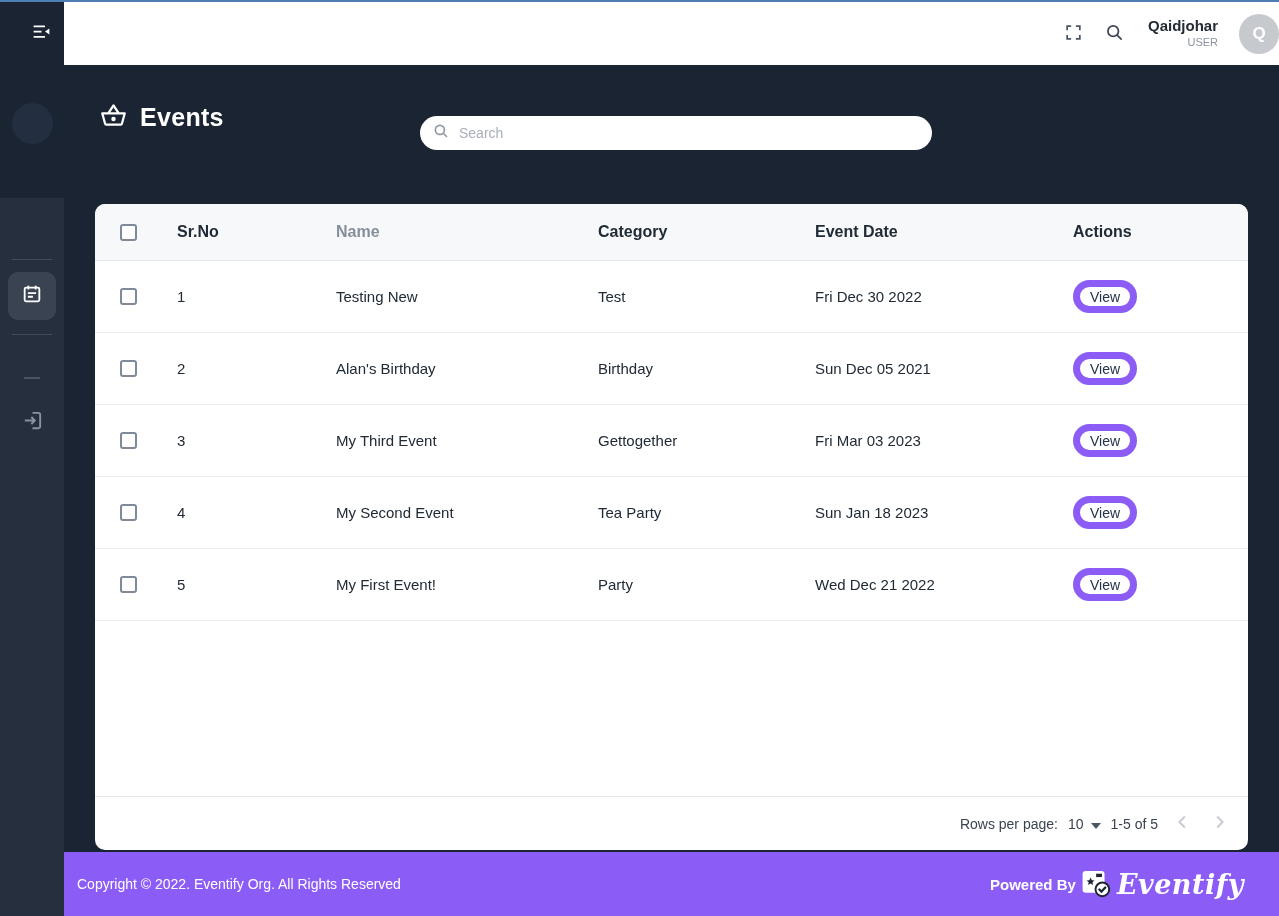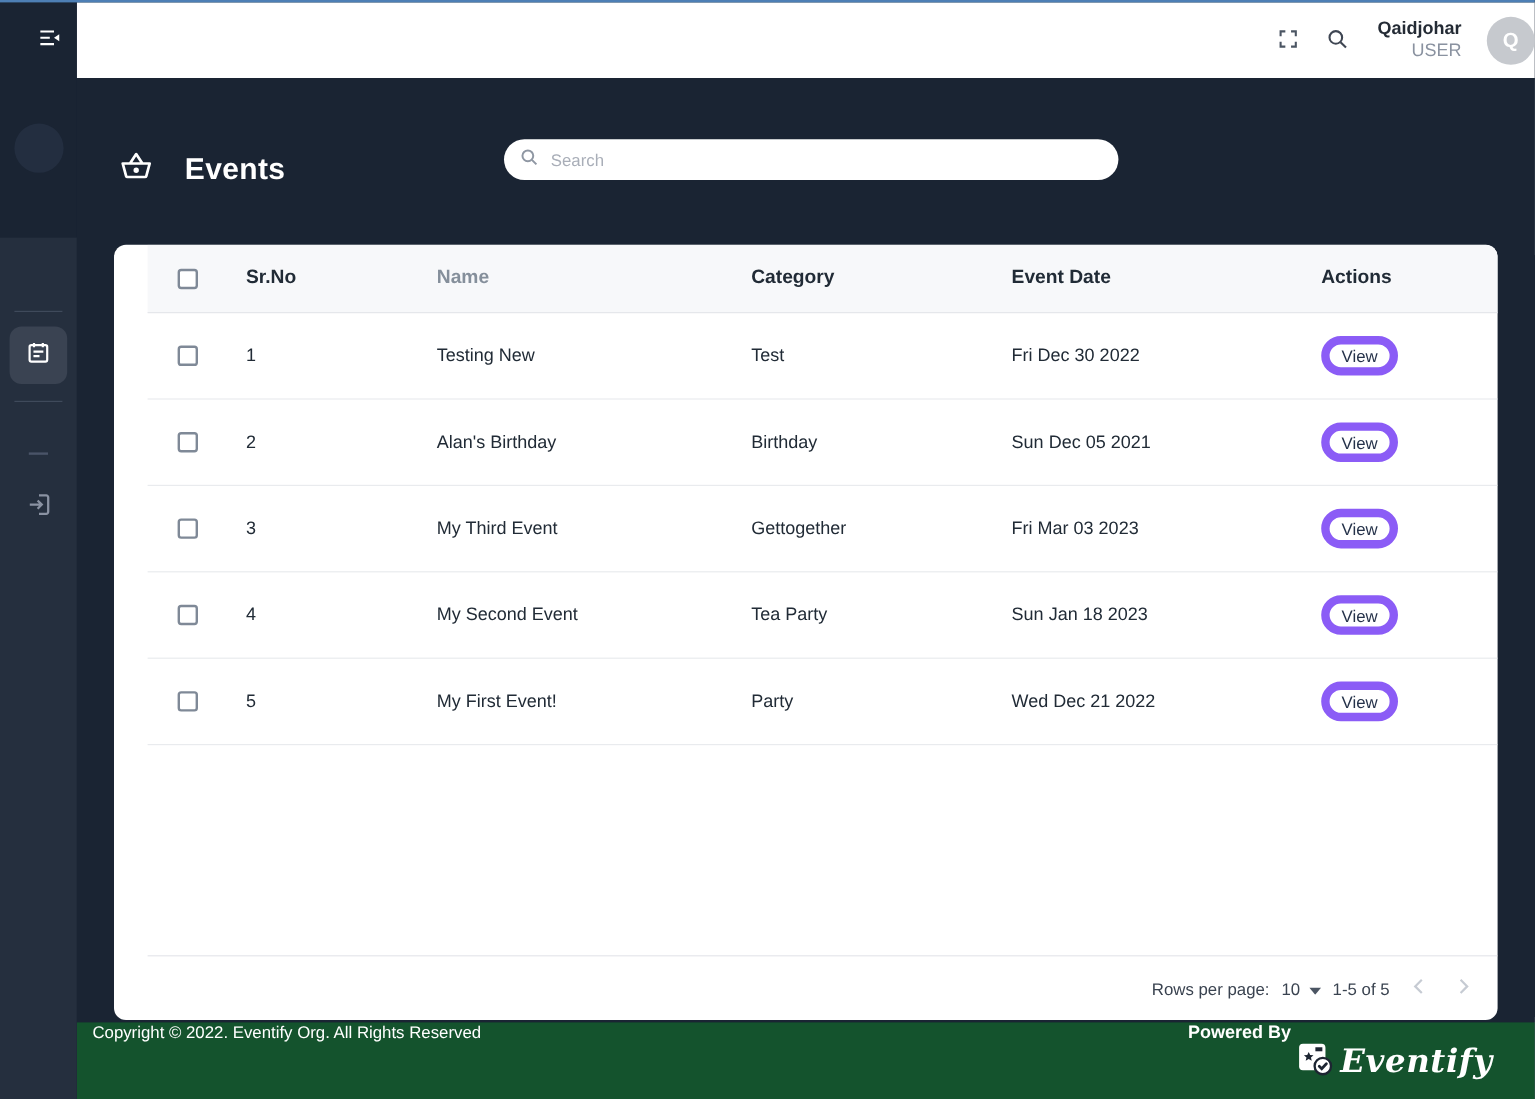--- a/index.html
+++ b/index.html
@@ -23,56 +23,56 @@
     background:#3a4352; display:flex; align-items:center; justify-content:center; cursor:pointer; }
   .side-dash { position:absolute; top:179px; left:24px; width:16px; height:2px; background:#4a5468; }
   .logout-btn { position:absolute; top:211px; left:20px; width:24px; height:24px; background:none; border:none; cursor:pointer; padding:0; }
 
   
   .topbar { position:absolute; left:64px; top:2px; right:0; height:63px; background:#ffffff; z-index:3;
     display:flex; align-items:center; justify-content:flex-end; gap:21px; }
   .icon-btn { background:none; border:none; cursor:pointer; padding:0; display:flex; align-items:center; }
   .userblock { text-align:right; line-height:1.25; margin-left:2px; }
   .user-name { font-size:15px; font-weight:bold; color:#242b35; }
-  .user-role { font-size:15px; color:#8a92a0; }
+  .user-role { font-size:11px; color:#8a92a0; }
   .avatar { width:40px; height:40px; border-radius:50%; background:#c6c9ce; color:#fff;
     display:flex; align-items:center; justify-content:center; font-size:17px; font-weight:bold; }
 
   
   .main { position:absolute; left:64px; top:65px; right:0; bottom:64px; background:#1a2433; z-index:1; }
-  .page-title { position:absolute; left:36px; top:56px; height:40px; display:flex; align-items:center; gap:27px; color:#ffffff;text-align:center; }
+  .page-title { position:absolute; left:36px; top:32px; height:40px; display:flex; align-items:center; gap:13px; color:#ffffff;text-align:center; }
   .page-title h1 { font-size:25px; font-weight:700; letter-spacing:.3px; }
   .searchbox { position:absolute; left:356px; top:51px; width:512px; height:34px; background:#ffffff;
     border-radius:17px; display:flex; align-items:center; padding:0 10px 0 12px; gap:9px; }
   .searchbox input { flex:1; border:none; outline:none; font-size:14px; color:#333; font-family:"Liberation Sans",sans-serif; background:transparent; }
   .searchbox input::placeholder { color:#a9aeb8; }
   .add-btn { position:absolute; right:33px; top:51px; height:34px; padding:0 21px; border:none;
     border-radius:17px; background:#35d5e8; color:#16222f; font-size:14px; cursor:pointer;
     font-family:"Liberation Sans",sans-serif; }
 
   
   .card { position:absolute; left:31px; top:139px; width:1153px; height:646px; background:#ffffff;
-    border-radius:10px; display:flex; flex-direction:column; overflow:hidden;padding-left:28px; }
+    border-radius:10px; display:flex; flex-direction:column; overflow:hidden; }
   .grid-row { display:grid; grid-template-columns:82px 159px 262px 217px 258px 1fr; align-items:center; }
   .thead { height:57px; background:#f7f8fa; border-bottom:1px solid #e5e7eb; font-size:16px; font-weight:600; color:#212b36; flex:none; }
   .thead .col-name-header { color:#858f9b; }
   .trow { height:72px; border-bottom:1px solid #e9ebee; font-size:15px; color:#212b36; flex:none; }
   .cb-cell { padding-left:25px; }
   .cb { width:17px; height:17px; border:2px solid #7f8997; border-radius:3px; background:#fff; cursor:pointer; }
   .view-btn { width:64px; height:33px; border:7px solid #8b5cf6; border-radius:17px; background:#fff;
     color:#25324a; font-size:14px; cursor:pointer; font-family:"Liberation Sans",sans-serif; }
   .tfill { flex:1; }
   .tfoot { height:54px; flex:none; border-top:1px solid #e5e7eb; display:flex; align-items:center;
     justify-content:flex-end; gap:10px; padding-right:18px; font-size:14px; color:#3a4350; }
   .rpp { display:flex; gap:7px; cursor:pointer; }
   .chev { background:none; border:none; padding:0; cursor:default; display:flex; margin-left:4px; }
 
   
-  .footer { position:absolute; left:64px; right:0; bottom:0; height:64px; background:#14532d; z-index:2;
-    display:flex; color:#ffffff; padding:0 35px 0 13px; }
+  .footer { position:absolute; left:64px; right:0; bottom:0; height:64px; background:#8b5cf6; z-index:2;
+    display:flex; align-items:center; color:#ffffff; padding:0 35px 0 13px; }
   .copyright { flex:1; font-size:14px; }
   .powered { font-size:15px; font-weight:bold; margin-right:4px; }
   .brand { display:flex; align-items:center; gap:6px; }
   .brand-name { font-family:"DejaVu Serif", serif; font-style:italic; font-weight:600; font-size:27px; letter-spacing:.5px; }
 </style>
 </head>
 <body>
 
 <div class="topstrip"></div>
 

